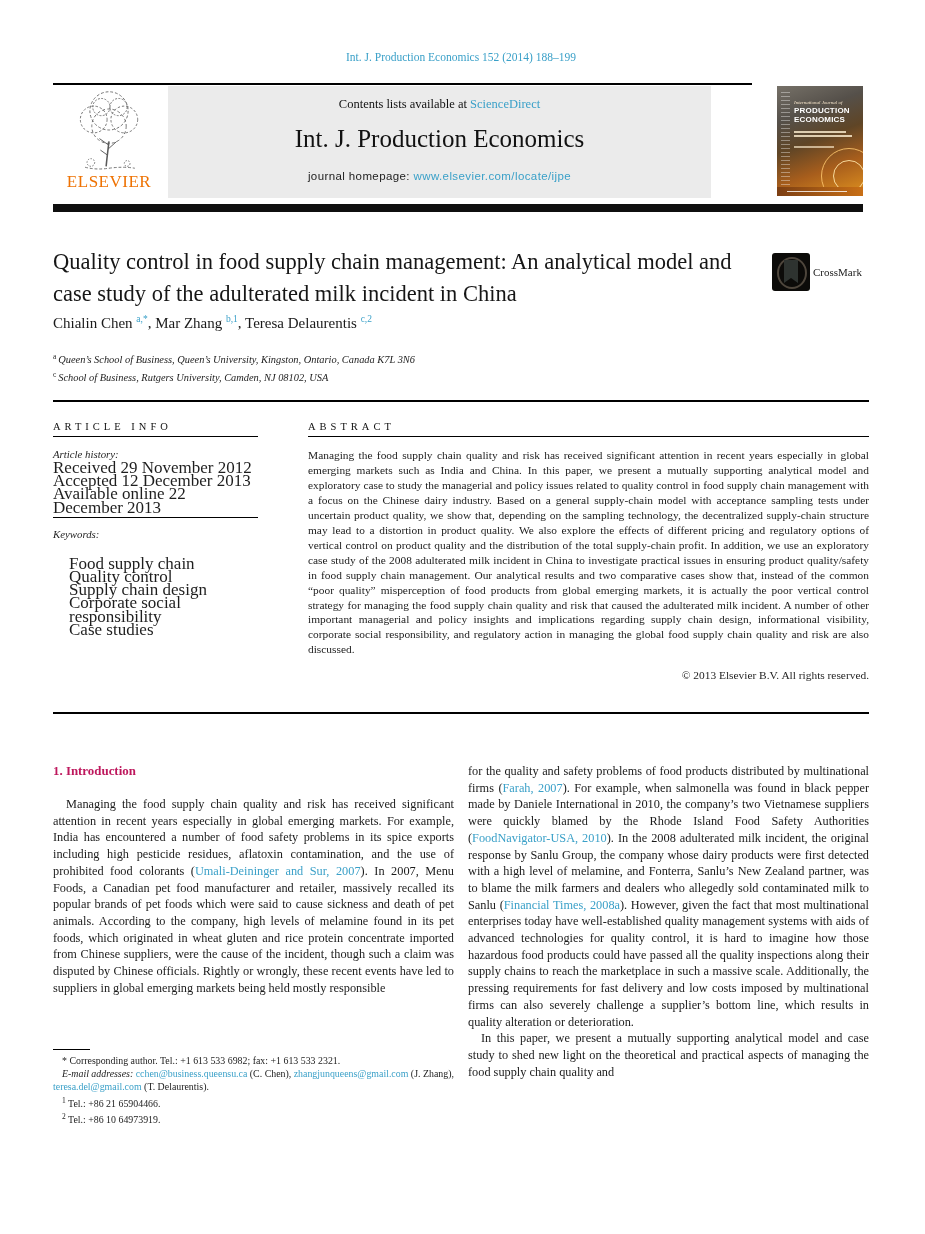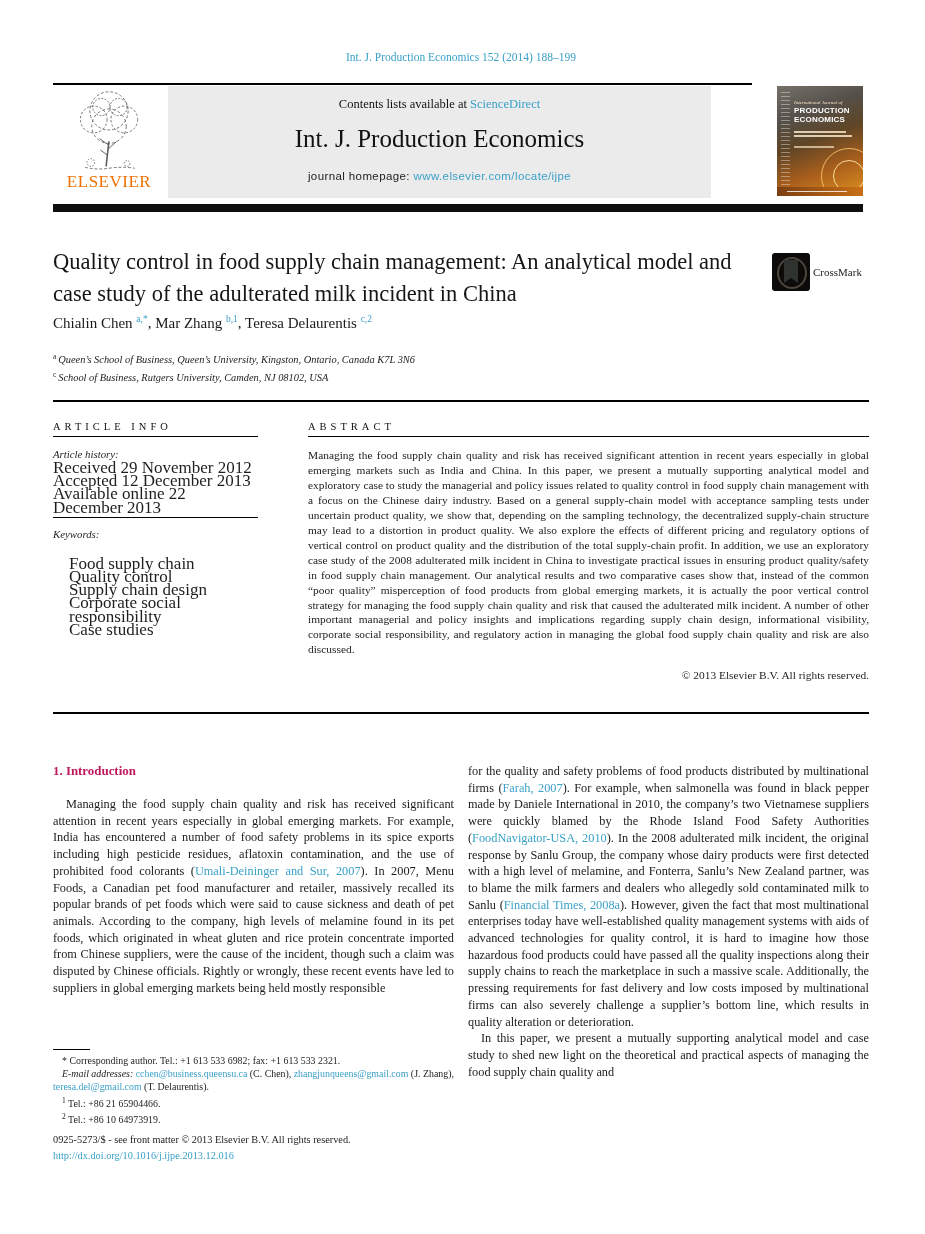--- a/index.html
+++ b/index.html
@@ -211,18 +211,14 @@
   </div>
 
   <div class="footnotes">
     <div class="fn-rule"></div>
     <p class="fn-ind"><span>* Corresponding author. Tel.: +1 613 533 6982; fax: +1 613 533 2321.</span></p>
     <p class="fn-ind"><span class="it">E-mail addresses: </span><span class="lnk">cchen@business.queensu.ca</span><span> (C. Chen), </span><span class="lnk">zhangjunqueens@gmail.com</span><span> (J. Zhang), </span><span class="lnk">teresa.del@gmail.com</span><span> (T. Delaurentis).</span></p>
     <p class="fn-ind"><sup>1</sup><span> Tel.: +86 21 65904466.</span></p>
     <p class="fn-ind"><sup>2</sup><span> Tel.: +86 10 64973919.</span></p>
   </div>
 
-  <div class="footer">
-    <div>0925-5273/$ - see front matter © 2013 Elsevier B.V. All rights reserved.</div>
-    <div class="lnk">http://dx.doi.org/10.1016/j.ijpe.2013.12.016</div>
-  </div>
 
 </div>
 
 </body></html>

